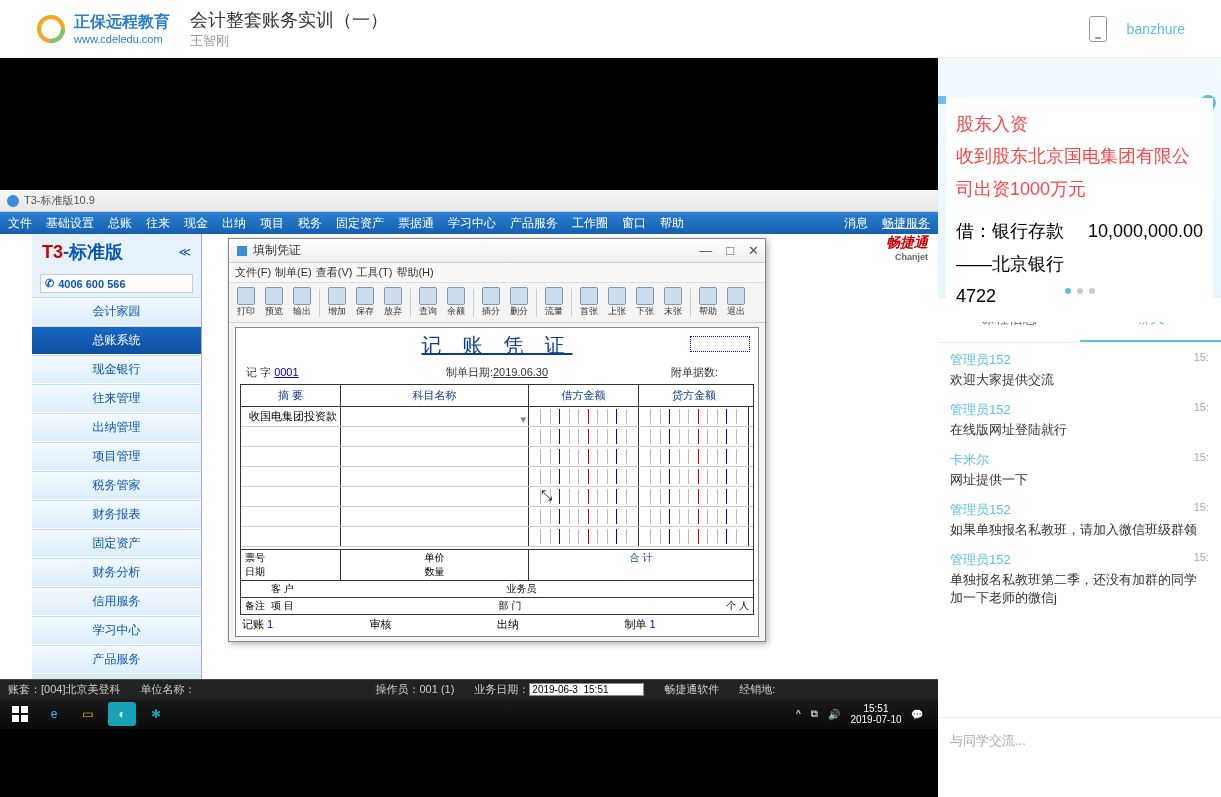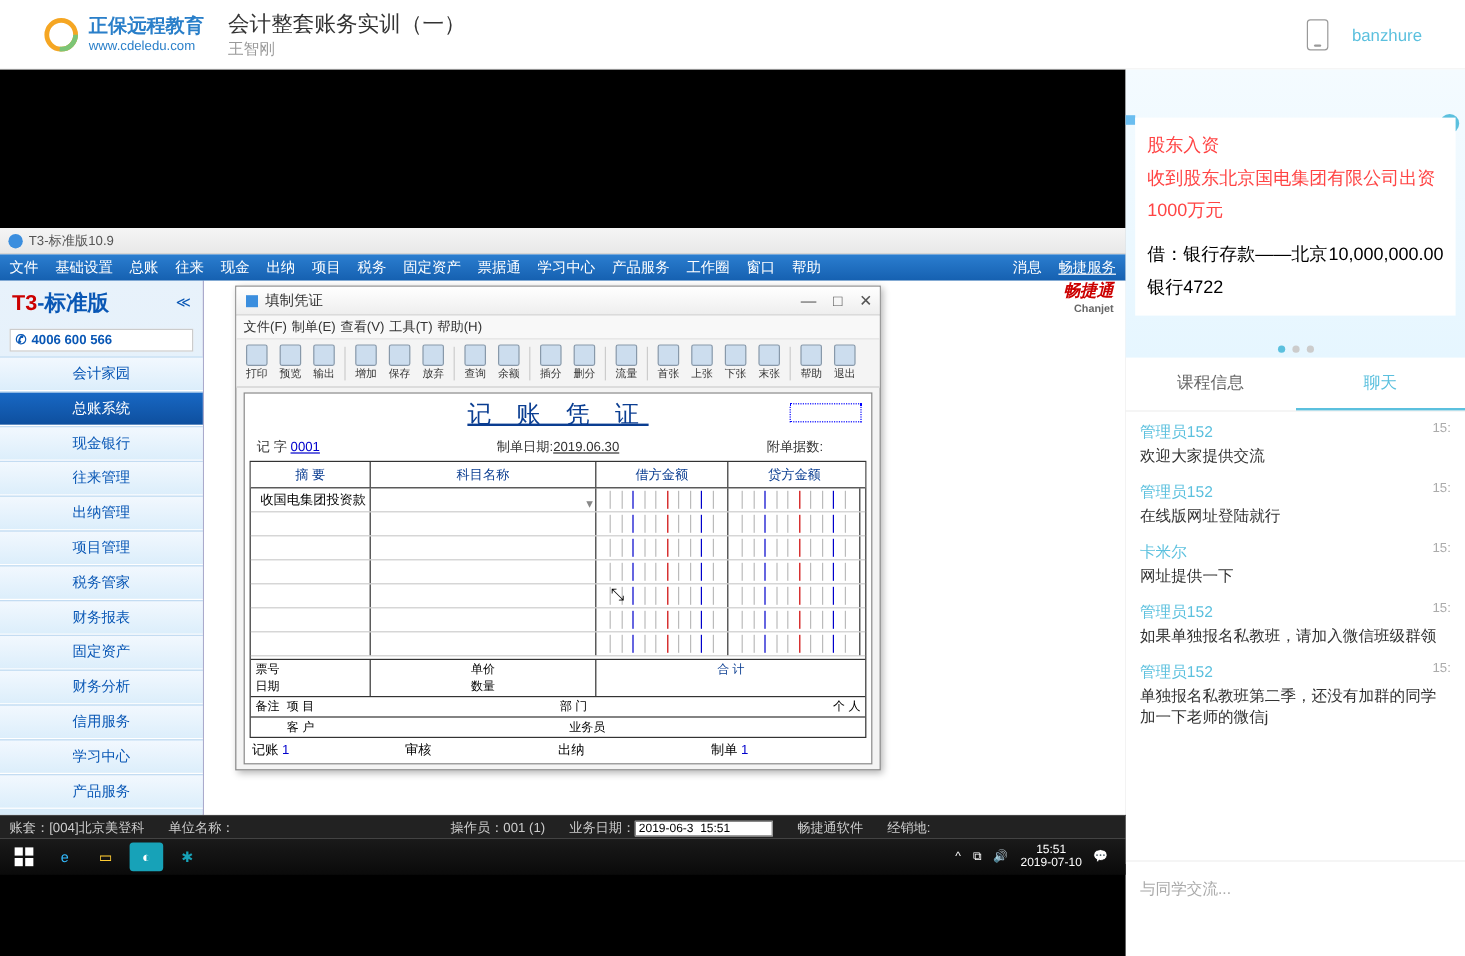--- a/index.html
+++ b/index.html
@@ -24,21 +24,21 @@
 .main-area { display: flex; height: 739px; }
 .video-area { width: 938px; background: #000; position: relative; }
 .side-area { width: 283px; background: #fff; display: flex; flex-direction: column; }
 
 
 .app-window { position: absolute; left: 0; top: 132px; width: 938px; height: 530px; background: #fff; }
 .app-titlebar { height: 22px; background: linear-gradient(#f5f5f5, #e8e8e8); display: flex; align-items: center; padding: 0 6px; font-size: 11px; color: #555; border-bottom: 1px solid #ccc; }
 .app-titlebar svg { margin-right: 4px; }
 .app-menubar { height: 22px; background: linear-gradient(#2b7ed0, #1560b0); display: flex; align-items: center; padding: 0 8px; gap: 14px; color: #fff; font-size: 12px; }
 .app-menubar .spacer { flex: 1; }
-.app-body { display: flex; height: 445px; background: #f4f4f4; }
+.app-body { display: flex; height: 445px; background: #f4f4f4; margin-left: 32px; }
 
 .sidebar { width: 170px; background: linear-gradient(#e8f2fb, #d8ebf9); border-right: 1px solid #aac; }
 .sidebar-hdr { padding: 6px 10px; display: flex; justify-content: space-between; align-items: center; }
 .sidebar-logo { font-size: 18px; font-weight: bold; }
 .sidebar-logo .t3 { color: #c00; }
 .sidebar-logo .std { color: #0957b5; }
 .sidebar-phone { background: #fff; padding: 2px 4px; font-size: 11px; margin: 4px 8px; border: 1px solid #ccc; display: flex; align-items: center; gap: 4px; color: #0957b5; font-weight: bold; }
 .sidebar-nav { list-style: none; margin-top: 4px; }
 .sidebar-nav li { padding: 5px 0; text-align: center; font-size: 12px; color: #0957b5; border-top: 1px solid #c4dcf2; border-bottom: 1px solid #fff; background: linear-gradient(#f2f8fe, #dceefb); cursor: pointer; }
 .sidebar-nav li.active { background: linear-gradient(#1868c4, #0e4f9e); color: #fff; }
@@ -89,21 +89,21 @@
 
 .status-bar { height: 20px; background: #222; color: #ccc; display: flex; align-items: center; padding: 0 8px; font-size: 11px; gap: 20px; border-top: 1px solid #444; }
 .status-bar .sb-item { white-space: nowrap; }
 .status-bar input { background: #fff; border: 1px solid #888; font-size: 10px; padding: 0 2px; width: 115px; }
 
 .taskbar { height: 30px; background: linear-gradient(#1a1a1a, #0a0a0a); display: flex; align-items: center; padding: 0 6px; gap: 6px; }
 .tb-icon { width: 28px; height: 24px; display: flex; align-items: center; justify-content: center; color: #fff; cursor: pointer; }
 .tb-right { margin-left: auto; color: #fff; font-size: 10px; text-align: center; padding-right: 8px; display: flex; align-items: center; gap: 10px; }
 
 
-.note-box { margin: 40px 8px 8px 8px; padding: 10px; background: #fff; font-size: 15px; line-height: 1.8; position: relative; }
+.note-box { margin: 40px 8px 8px 8px; padding: 10px; background: #fff; font-size: 18px; line-height: 1.8; position: relative; }
 .note-box .red { color: #f44; }
 .side-indicator { position: absolute; left: 0; top: 38px; width: 8px; height: 8px; background: #6bbef0; }
 .side-dots { position: absolute; bottom: 4px; left: 50%; transform: translateX(-50%); display: flex; gap: 6px; }
 .side-dots span { width: 6px; height: 6px; border-radius: 50%; background: #ccc; }
 .side-dots span.on { background: #5bc0de; }
 
 .tabs { display: flex; border-bottom: 1px solid #eee; }
 .tabs div { flex: 1; text-align: center; padding: 12px 0; font-size: 14px; color: #666; cursor: pointer; }
 .tabs div.active { color: #5bc0de; border-bottom: 2px solid #5bc0de; }
 
@@ -502,29 +502,29 @@
                       </div>
                     </div>
                   <span class="cursor-edit">⤡</span>
                 </div>
                 <div class="v-footer1">
                   <div class="lf"><span>票号</span><br><span>日期</span></div>
                   <div class="md"><span>单价</span><br><span>数量</span></div>
                   <div class="rt"><span>合   计</span></div>
                 </div>
                 <div class="v-footer2">
+                  <span style="visibility:hidden">备注</span>
+                  <span style="margin-left:6px">客  户</span>
+                  <span style="flex:1;text-align:center">业务员</span>
+                </div>
+                <div class="v-footer2">
                   <span>备注</span>
                   <span style="margin-left:6px">项  目</span>
                   <span style="flex:1;text-align:center">部  门</span>
                   <span>个  人</span>
-                </div>
-                <div class="v-footer2">
-                  <span style="visibility:hidden">备注</span>
-                  <span style="margin-left:6px">客  户</span>
-                  <span style="flex:1;text-align:center">业务员</span>
                 </div>
               </div>
               <div class="v-sign">
                 <div><span>记账</span> <span style="color:#00c">1</span></div>
                 <div>审核</div>
                 <div>出纳</div>
                 <div><span>制单</span> <span style="color:#00c">1</span></div>
               </div>
             </div>
           </div>

